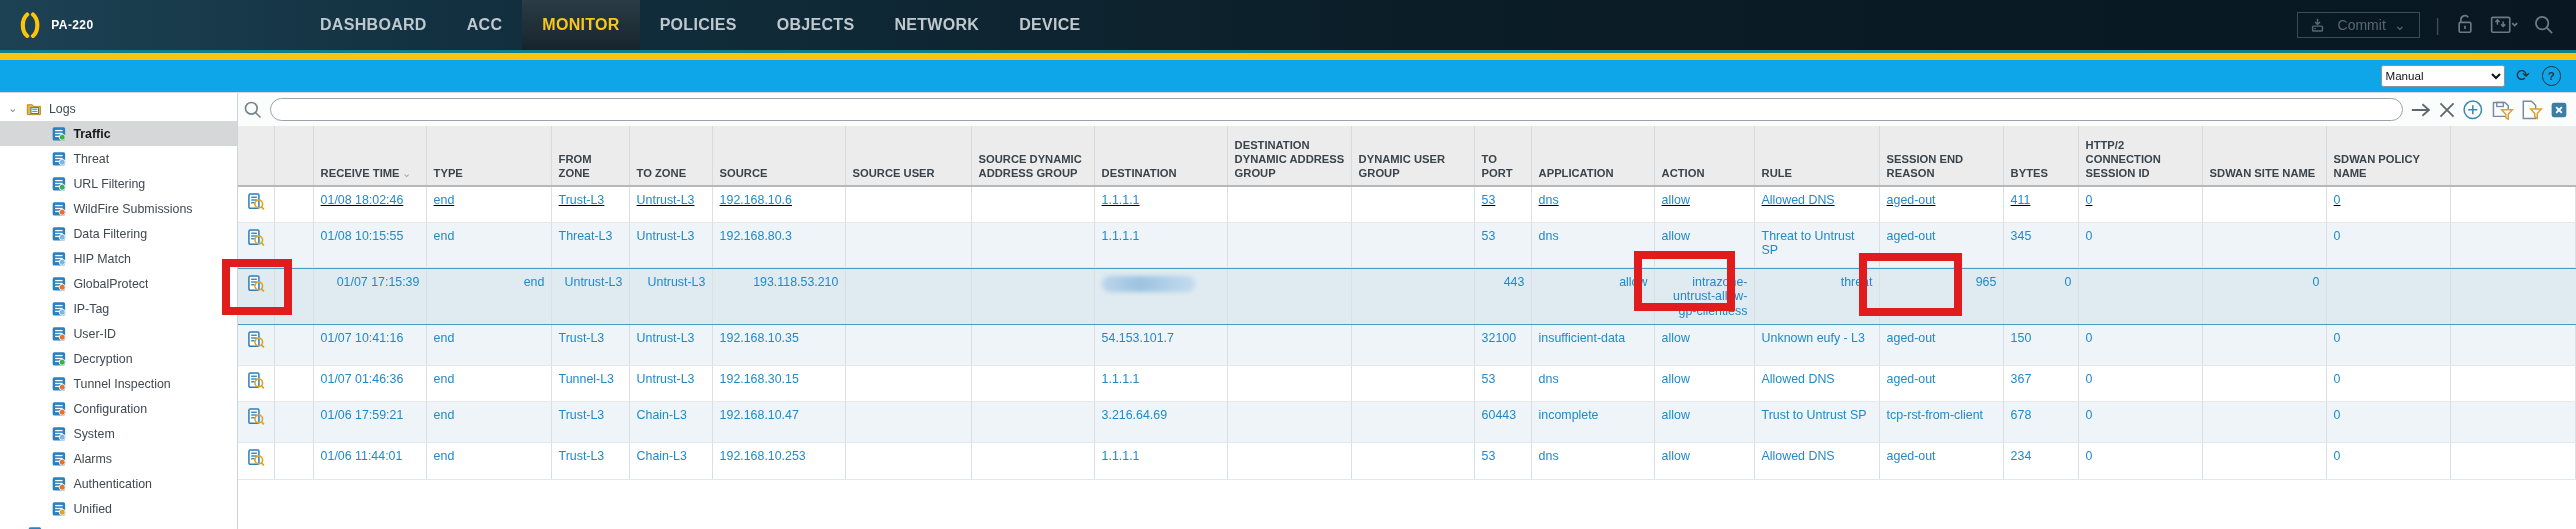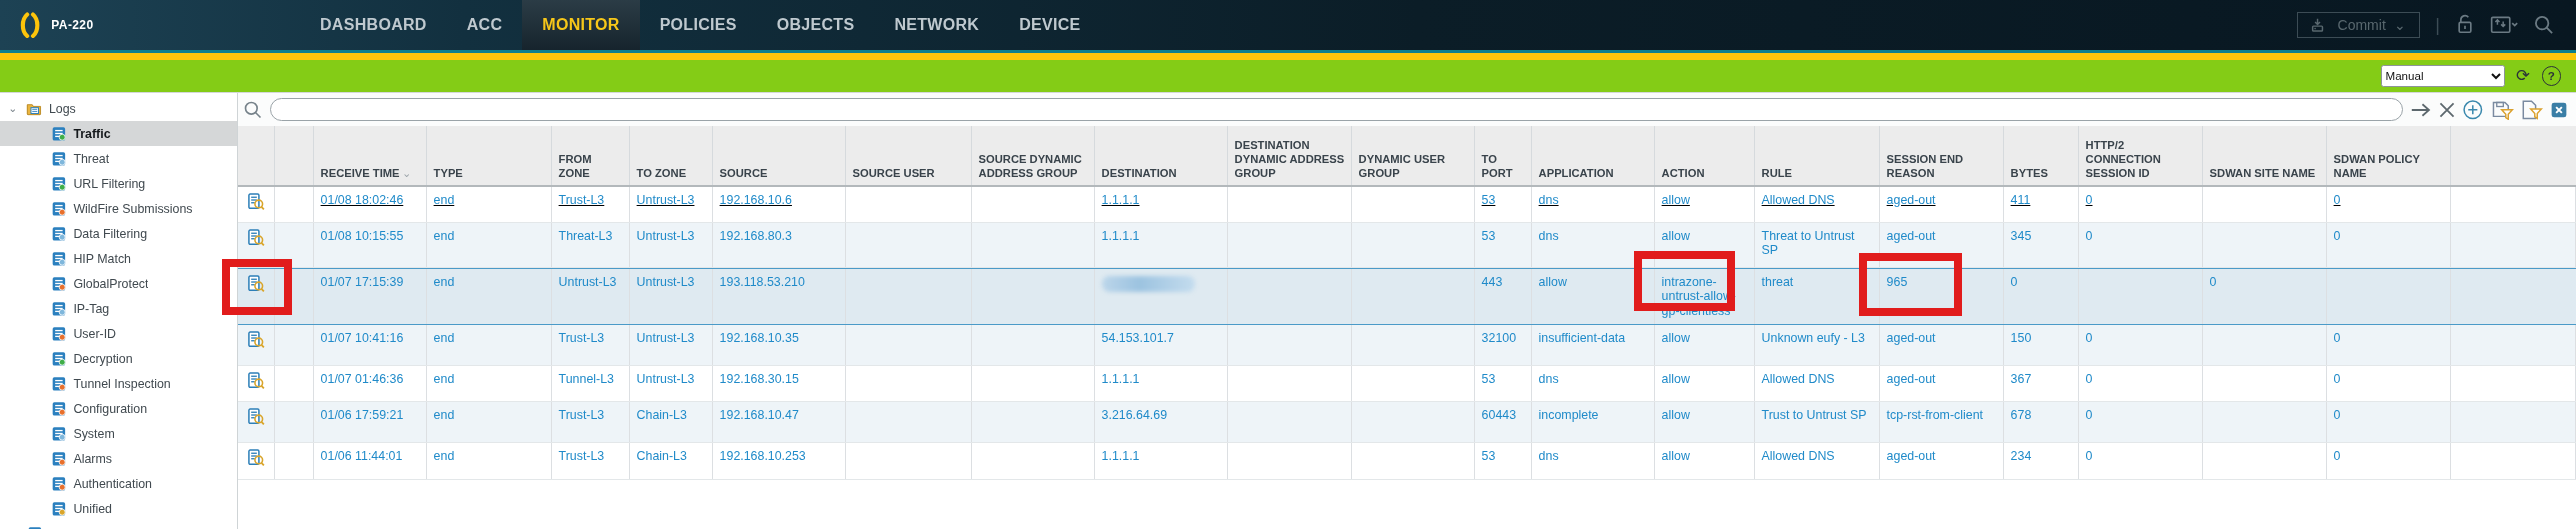--- a/index.html
+++ b/index.html
@@ -17,21 +17,21 @@
   .nav-item.active{color:#f7c719;background:linear-gradient(#2b3c46,#16242d);text-align:right;}
   .nav-right{margin-left:auto;display:flex;align-items:center;gap:15px;padding-right:21.6px;}
   .commit-btn{display:flex;align-items:center;gap:8.3px;border:1.7px solid #3c4c55;border-radius:0;
               padding:4.1px 13.3px;color:#59686f;font-size:14px;cursor:pointer;}
   .sep{color:#3c4c55;font-size:18px;}
   .tn-icon{display:flex;align-items:center;cursor:pointer;}
   .teal-strip{height:2.5px;background:#0e7f8e;}
   .yellow-strip{height:7.5px;background:#fdc40b;}
 
   
-  .toolbar{height:33px;background:#84cc16;border-bottom:0.8px solid #d4d7d9;
+  .toolbar{height:33px;background:#0ea5e9;border-bottom:0.8px solid #d4d7d9;
            display:flex;align-items:center;justify-content:flex-end;gap:11.6px;padding-right:15px;box-sizing:border-box;}
   .refresh-select{width:124px;height:22.4px;font-size:11.6px;font-family:"Liberation Sans",sans-serif;
                   border:0.8px solid #8d9499;border-radius:2.5px;background:#fff;color:#111;}
   .tb-icon{font-size:16.6px;color:#2c3338;cursor:pointer;line-height:1;}
   .help-circ{display:inline-flex;width:17.4px;height:17.4px;border:1.5px solid #2c3338;border-radius:50%;
              align-items:center;justify-content:center;font-size:11.6px;font-weight:bold;color:#2c3338;cursor:pointer;}
 
   
   .main{display:flex;height:436px;}
   .sidebar{width:239px;box-sizing:border-box;background:#fff;border-right:0.8px solid #cfd4d6;
@@ -58,21 +58,21 @@
     grid-template-columns:37px 39px 113px 125px 78px 83px 133px 126px 123px 133px 124px 123px 57px 123px 100px 125px 124px 75px 124px 124px 124px 125px;}
   .thead{background:#ececec;border-bottom:2.5px solid #b3b8bb;box-sizing:border-box;height:61px;}
   .hcell{display:flex;align-items:flex-end;padding:5px 6.6px;box-sizing:border-box;
          border-right:0.8px solid #d6dadd;font-size:11.2px;font-weight:bold;color:#39434b;
          line-height:1.25;cursor:pointer;}
   .sort-ind{color:#9aa2a8;font-weight:normal;margin-left:2.5px;}
   .tbody{background:#fff;}
   .trow{box-sizing:border-box;border-bottom:0.8px solid #e3e7e9;background:#fff;}
   .trow:nth-child(even){background:#eef4f8;}
   .trow:nth-child(1){min-height:36px;text-decoration:underline;} .trow:nth-child(2){min-height:45px;}
-  .trow:nth-child(3){min-height:56px;} .trow:nth-child(4){min-height:41px;}
+  .trow:nth-child(3){min-height:56px;text-align:right;} .trow:nth-child(4){min-height:41px;}
   .trow:nth-child(5){min-height:36px;} .trow:nth-child(6){min-height:41px;}
   .trow:nth-child(7){min-height:37px;}
   .trow.selected{background:#dfeaf1;border-top:1.7px solid #4a9ac8;border-bottom:1.7px solid #4a9ac8;}
   .tcell{padding:5.8px 6.6px;box-sizing:border-box;border-right:0.8px solid #dcdfe2;
          font-size:12.4px;color:#1f8ac9;line-height:1.18;overflow-wrap:break-word;cursor:pointer;}
   .tcell.iconcell{display:flex;align-items:flex-start;justify-content:center;padding-top:5px;}
   .redacted{width:93px;height:16.6px;border-radius:7.5px;margin-top:0.8px;
             background:linear-gradient(90deg,#bcd6ea,#9cc3e0 40%,#c4dcee);filter:blur(2.1px);}
 
   

